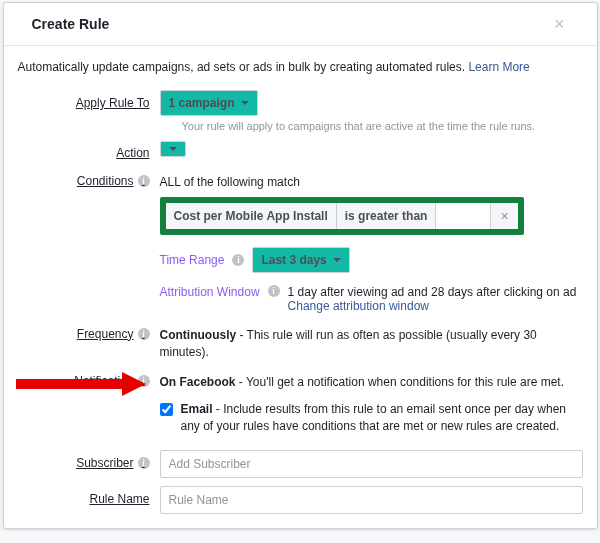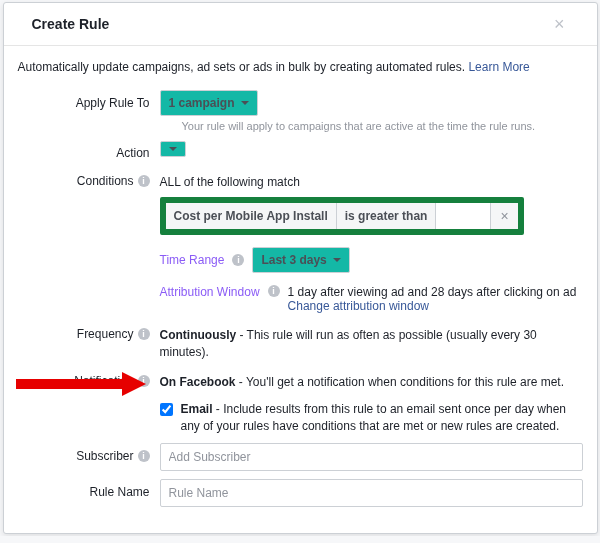--- a/index.html
+++ b/index.html
@@ -30,21 +30,21 @@
     color: #1d2129;
   }
   .close-btn {
     color: #bec2c9;
     font-size: 18px;
     line-height: 1;
     cursor: pointer;
     padding: 0 4px;
   }
   .modal-body {
-    padding: 14px 14px 18px 14px;
+    padding: 14px 14px 6px 14px;
   }
   .intro {
     font-size: 12px;
     color: #1d2129;
     margin-bottom: 16px;
   }
   .learn-more {
     color: #385898;
     text-decoration: none;
     cursor: pointer;
@@ -60,20 +60,21 @@
     text-align: center;
     padding-right: 10px;
     padding-top: 6px;
     font-size: 12px;
     color: #1d2129;
     display: flex;
     justify-content: flex-end;
     align-items: center;
     gap: 4px;
     flex-shrink: 0;
+    text-decoration: underline;
   }
   .content-col {
     flex: 1;
     font-size: 12px;
     color: #1d2129;
     min-width: 0;
   }
   .info-icon {
     display: inline-flex;
     width: 12px;
@@ -317,21 +318,21 @@
         </div>
         <div class="checkbox-row">
           <input type="checkbox" checked="" style="">
           <div>
             <span class="bold">Email</span><span> - Include results from this rule to an email sent once per day when any of your rules have conditions that are met or new rules are created.</span>
           </div>
         </div>
       </div>
     </div>
 
-    <div class="form-row" style="margin-top:8px;">
+    <div class="form-row" style="margin-top:15px;">
       <div class="label-col">
         <span>Subscriber</span>
         <span class="info-icon">i</span>
       </div>
       <div class="content-col">
         <input class="text-input" placeholder="Add Subscriber" style="">
       </div>
     </div>
 
     <div class="form-row">

